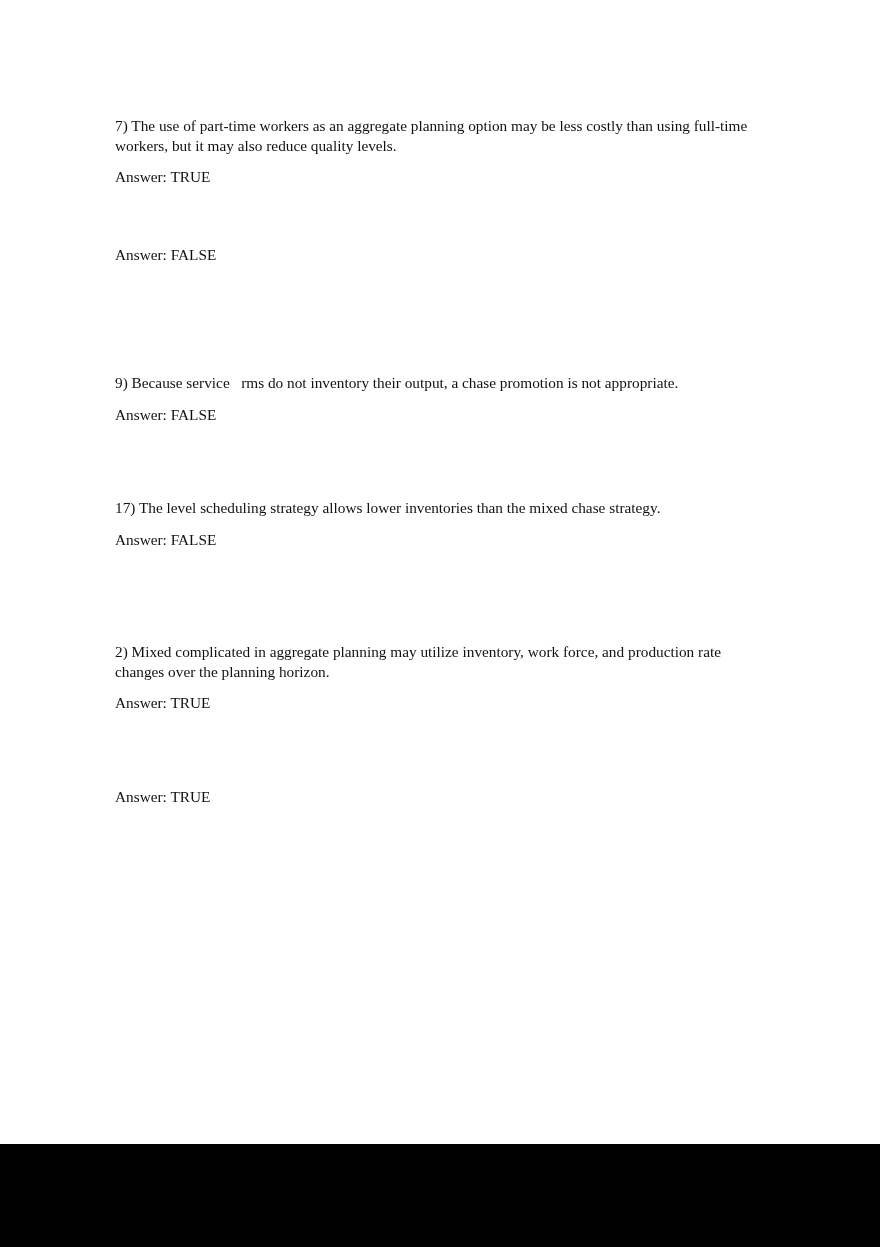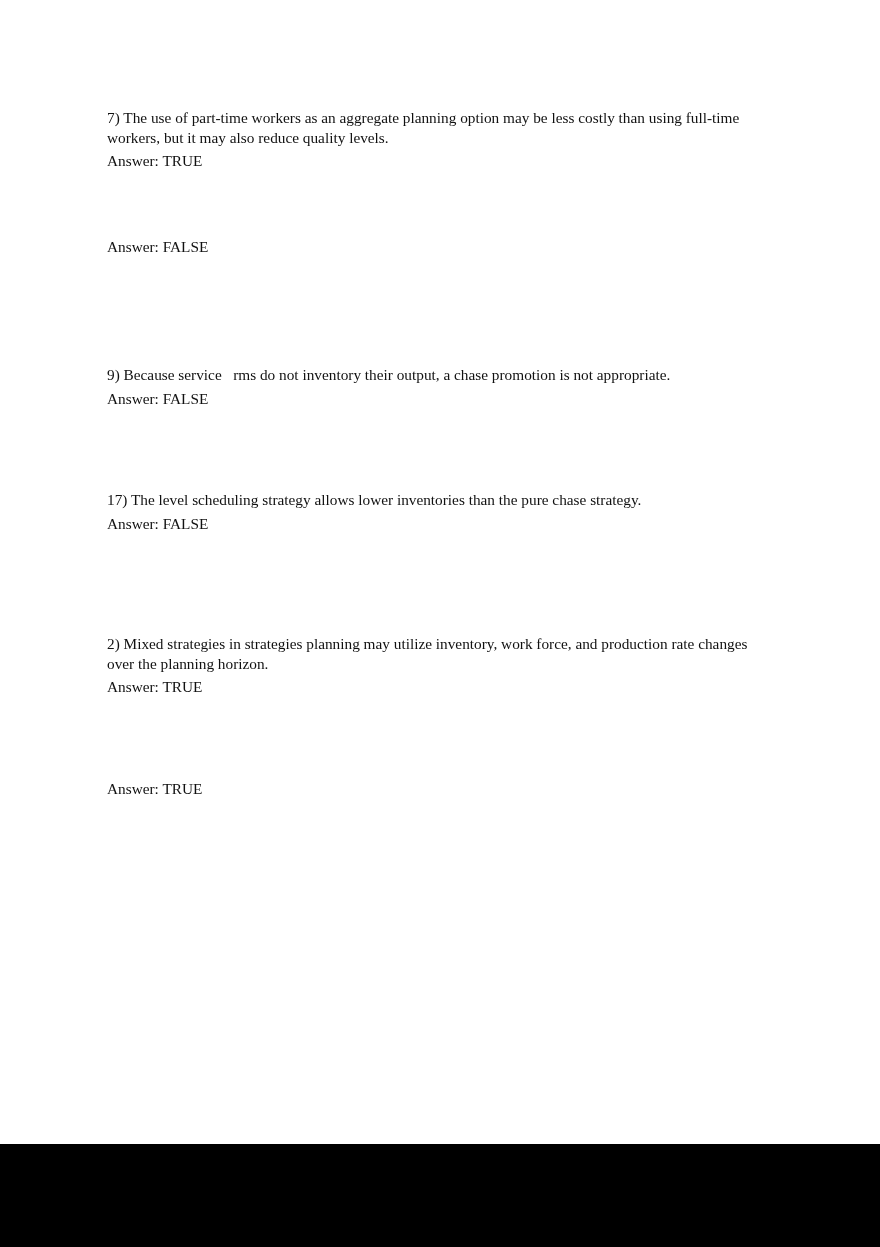--- a/index.html
+++ b/index.html
@@ -1,41 +1,41 @@
 <!DOCTYPE html>
 <html><head>
 <meta charset="utf-8">
 <style>
   html, body { margin: 0; padding: 0; }
   body { width: 880px; height: 1247px; background: #ffffff; position: relative; overflow: hidden; }
   .page { position: absolute; left: 0; top: 0; width: 880px; height: 1144px; background: #ffffff; }
   .q { position: absolute; left: 103px; width: 670px; font-family: "Liberation Serif", "DejaVu Serif", serif; font-size: 15.3px; line-height: 19.5px; color: #111; }
-  .q p { margin: 4px; }
+  .q p { margin: 12px; }
   .bottom-bar { position: absolute; left: 0; top: 1144px; width: 880px; height: 103px; background: #000; }
 </style>
 </head>
 <body>
 
 <div class="page">
   <div class="q" style="top:104px">
     <p><span>7)</span> <span>The use of part-time workers as an aggregate planning option may be less costly than using full-time workers, but it may also reduce quality levels.</span></p>
     <p>Answer:  TRUE</p>
   </div>
   <div class="q" style="top:233px">
     <p>Answer:  FALSE</p>
   </div>
   <div class="q" style="top:361px">
     <p style="white-space:pre"><span>9)</span> <span>Because service   rms do not inventory their output, a chase promotion is not appropriate.</span></p>
     <p>Answer:  FALSE</p>
   </div>
   <div class="q" style="top:486px">
-    <p><span>17)</span> <span>The level scheduling strategy allows lower inventories than the pure chase strategy.</span></p>
+    <p><span>17)</span> <span>The level scheduling strategy allows lower inventories than the mixed chase strategy.</span></p>
     <p>Answer:  FALSE</p>
   </div>
   <div class="q" style="top:630px">
-    <p><span>2)</span> <span>Mixed strategies in strategies planning may utilize inventory, work force, and production rate changes over the planning horizon.</span></p>
+    <p><span>2)</span> <span>Mixed complicated in aggregate planning may utilize inventory, work force, and production rate changes over the planning horizon.</span></p>
     <p>Answer:  TRUE</p>
   </div>
   <div class="q" style="top:775px">
     <p>Answer:  TRUE</p>
   </div>
 </div>
 <div class="bottom-bar"></div>
 
 </body></html>

